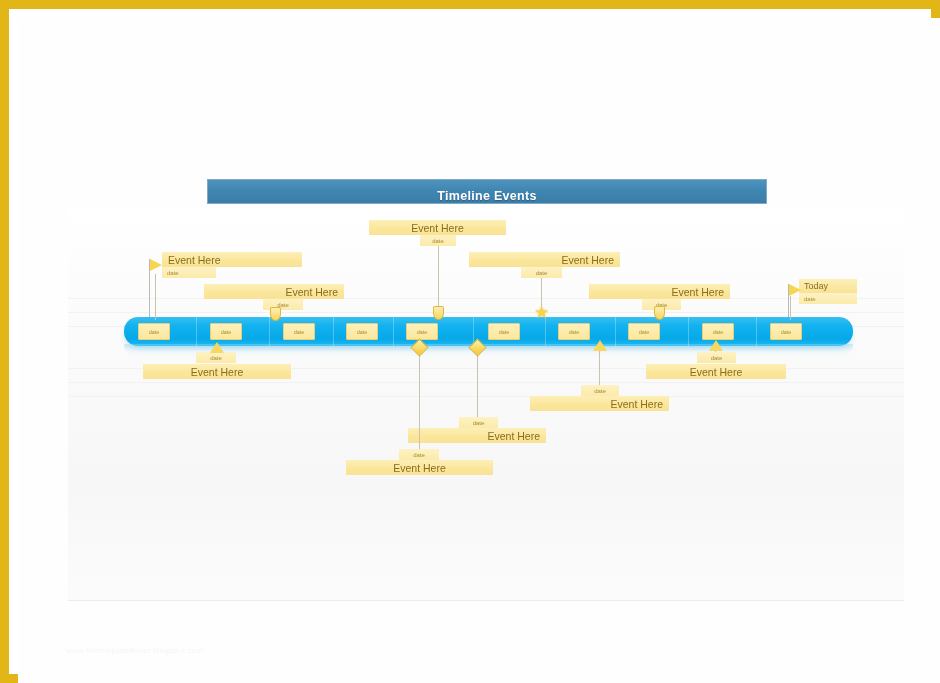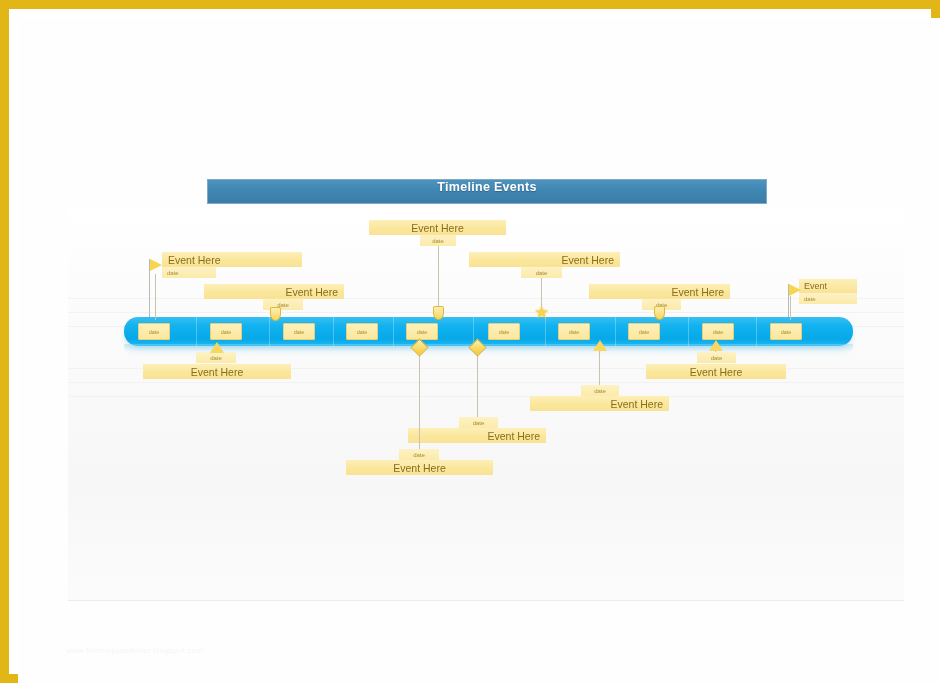--- a/index.html
+++ b/index.html
@@ -45,21 +45,21 @@
   }
 
   
   #title-banner {
     position: absolute;
     left: 189px; top: 161px;
     width: 560px; height: 25px;
     background: linear-gradient(180deg,#4e93bd 0%,#3f85b2 50%,#3b7da8 100%);
     border: 1px solid #7fa9c4;
     display: flex;
-    align-items: flex-start;
+    align-items: flex-end;
     justify-content: center;
   }
   #title-banner span {
     color: #ffffff;
     font-size: 12.5px;
     font-weight: bold;
     letter-spacing: .3px;
     text-shadow: 0 1px 1px rgba(0,0,0,.25);
   }
 
@@ -297,21 +297,21 @@
         <div class="evt-title right" style="left: 512px; top: 378px; width: 139px;">Event Here</div>
         <div class="evt-date" style="left: 563px; top: 367px; width: 38px;">date</div>
         <div class="marker-tri" style="left: 575px; top: 322px;"></div>
         <div class="connector" style="left: 697px; top: 328px; height: 8px;"></div>
         <div class="evt-title center" style="left: 628px; top: 346px; width: 140px;">Event Here</div>
         <div class="evt-date" style="left: 679px; top: 334px; width: 39px;">date</div>
         <div class="marker-tri" style="left: 691px; top: 322px;"></div>
       </div>
     <div id="today-layer">
         <div class="connector" style="left: 772px; top: 278px; height: 24px;"></div>
-        <div class="today-title" style="left: 781px; top: 261px; width: 58px;">Event</div>
+        <div class="today-title" style="left: 781px; top: 261px; width: 58px;">Today</div>
         <div class="evt-date left" style="left: 781px; top: 275px; width: 58px;">date</div>
         <div class="flag-wrap" style="left: 770px; top: 266px;">
           <div class="flag-pole" style="height: 33px;"></div>
           <div class="flag-cloth"></div>
         </div>
       </div>
 
     <div id="watermark">www.thetemplatefinder.blogspot.com</div>
 
   </div>

